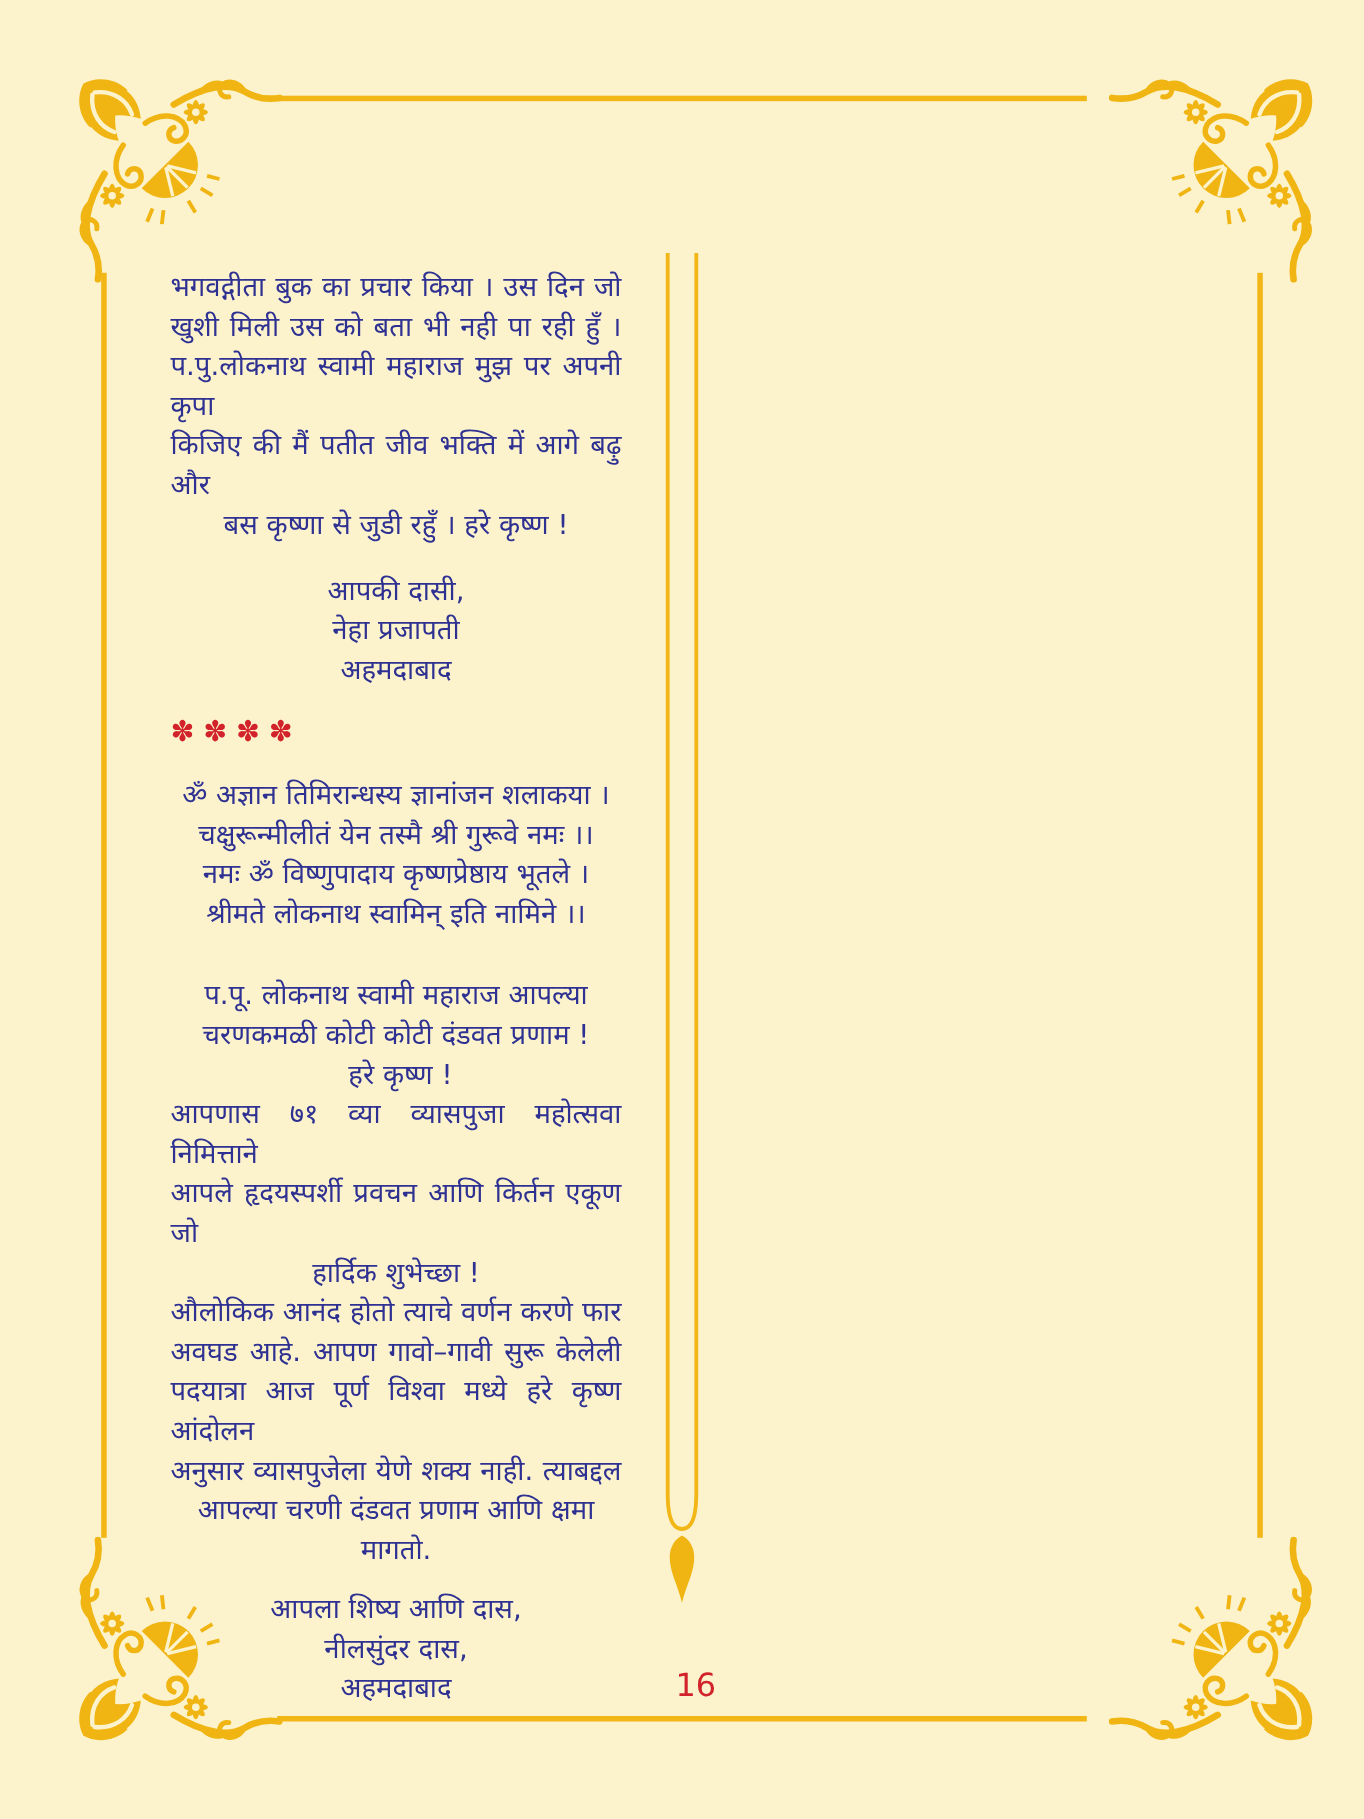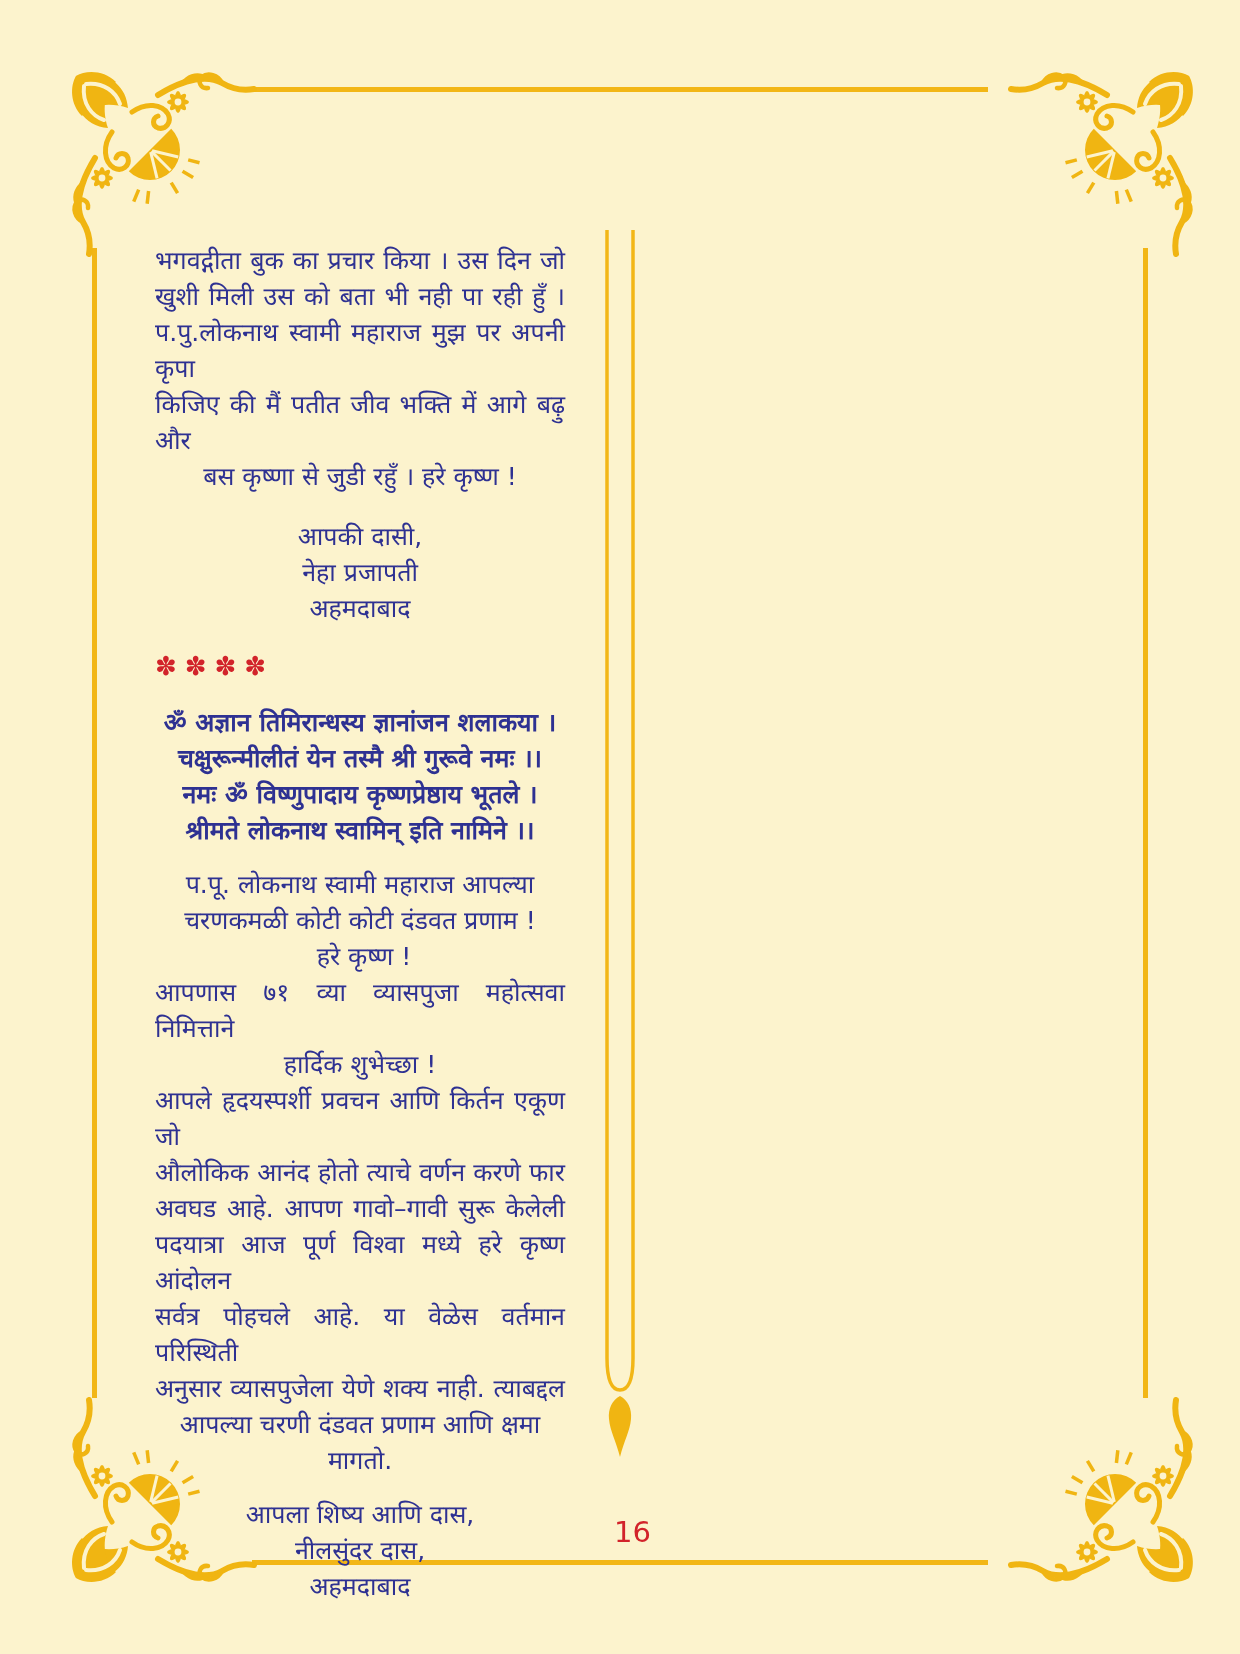--- a/index.html
+++ b/index.html
@@ -31,21 +31,21 @@
   }
   .line { min-height:36px; }
   .stretch { text-align:justify; text-align-last:justify; }
   .left { text-align:center; }
   .center { text-align:center; }
   .indent { padding-left:8px; }
 
   .mb-sig   { margin-bottom:24px; }
   .mb-sep   { margin-bottom:24px; }
   .mb-body  { margin-bottom:18px; }
-  .mb-inv   { margin-bottom:18px;font-weight:bold; }
+  .mb-inv   { margin-bottom:38px; }
   .mb-sal   { }
 
   .stars {
     color:#D2232A; font-weight:bold; font-size:26px;
     letter-spacing:8px; height:30px; line-height:30px;
   }
   .sep1 { margin-top:20px; margin-bottom:24px; }
 
   .pagenum {
     position:absolute; left:0; top:1515px; width:100%;
@@ -164,26 +164,25 @@
     </div>
 
     <div class="mb-sal">
       <div class="line center">प.पू. लोकनाथ स्वामी महाराज आपल्या</div>
       <div class="line center">चरणकमळी कोटी कोटी दंडवत प्रणाम !</div>
     </div>
 
     <div class="mb-body">
       <div class="line left indent">हरे कृष्ण !</div>
       <div class="line stretch">आपणास ७१ व्या व्यासपुजा महोत्सवा निमित्ताने</div>
+      <div class="line stretch">आपले हृदयस्पर्शी प्रवचन आणि किर्तन एकूण जो</div>
       <div class="line left">हार्दिक शुभेच्छा !</div>
-      <div class="line stretch">आपले हृदयस्पर्शी प्रवचन आणि किर्तन एकूण जो</div>
       <div class="line stretch">औलोकिक आनंद होतो त्याचे वर्णन करणे फार</div>
       <div class="line stretch">अवघड आहे. आपण गावो–गावी सुरू केलेली</div>
       <div class="line stretch">पदयात्रा आज पूर्ण विश्वा मध्ये हरे कृष्ण आंदोलन</div>
-      <div class="line stretch">सर्वत्र पोहचले आहे. या वेळेस वर्तमान परिस्थिती</div>
       <div class="line stretch">अनुसार व्यासपुजेला येणे शक्य नाही. त्याबद्दल</div>
       <div class="line left">आपल्या चरणी दंडवत प्रणाम आणि क्षमा मागतो.</div>
     </div>
 
     <div>
       <div class="line left">आपला शिष्य आणि दास,</div>
       <div class="line left">नीलसुंदर दास,</div>
       <div class="line left">अहमदाबाद</div>
     </div>
 

